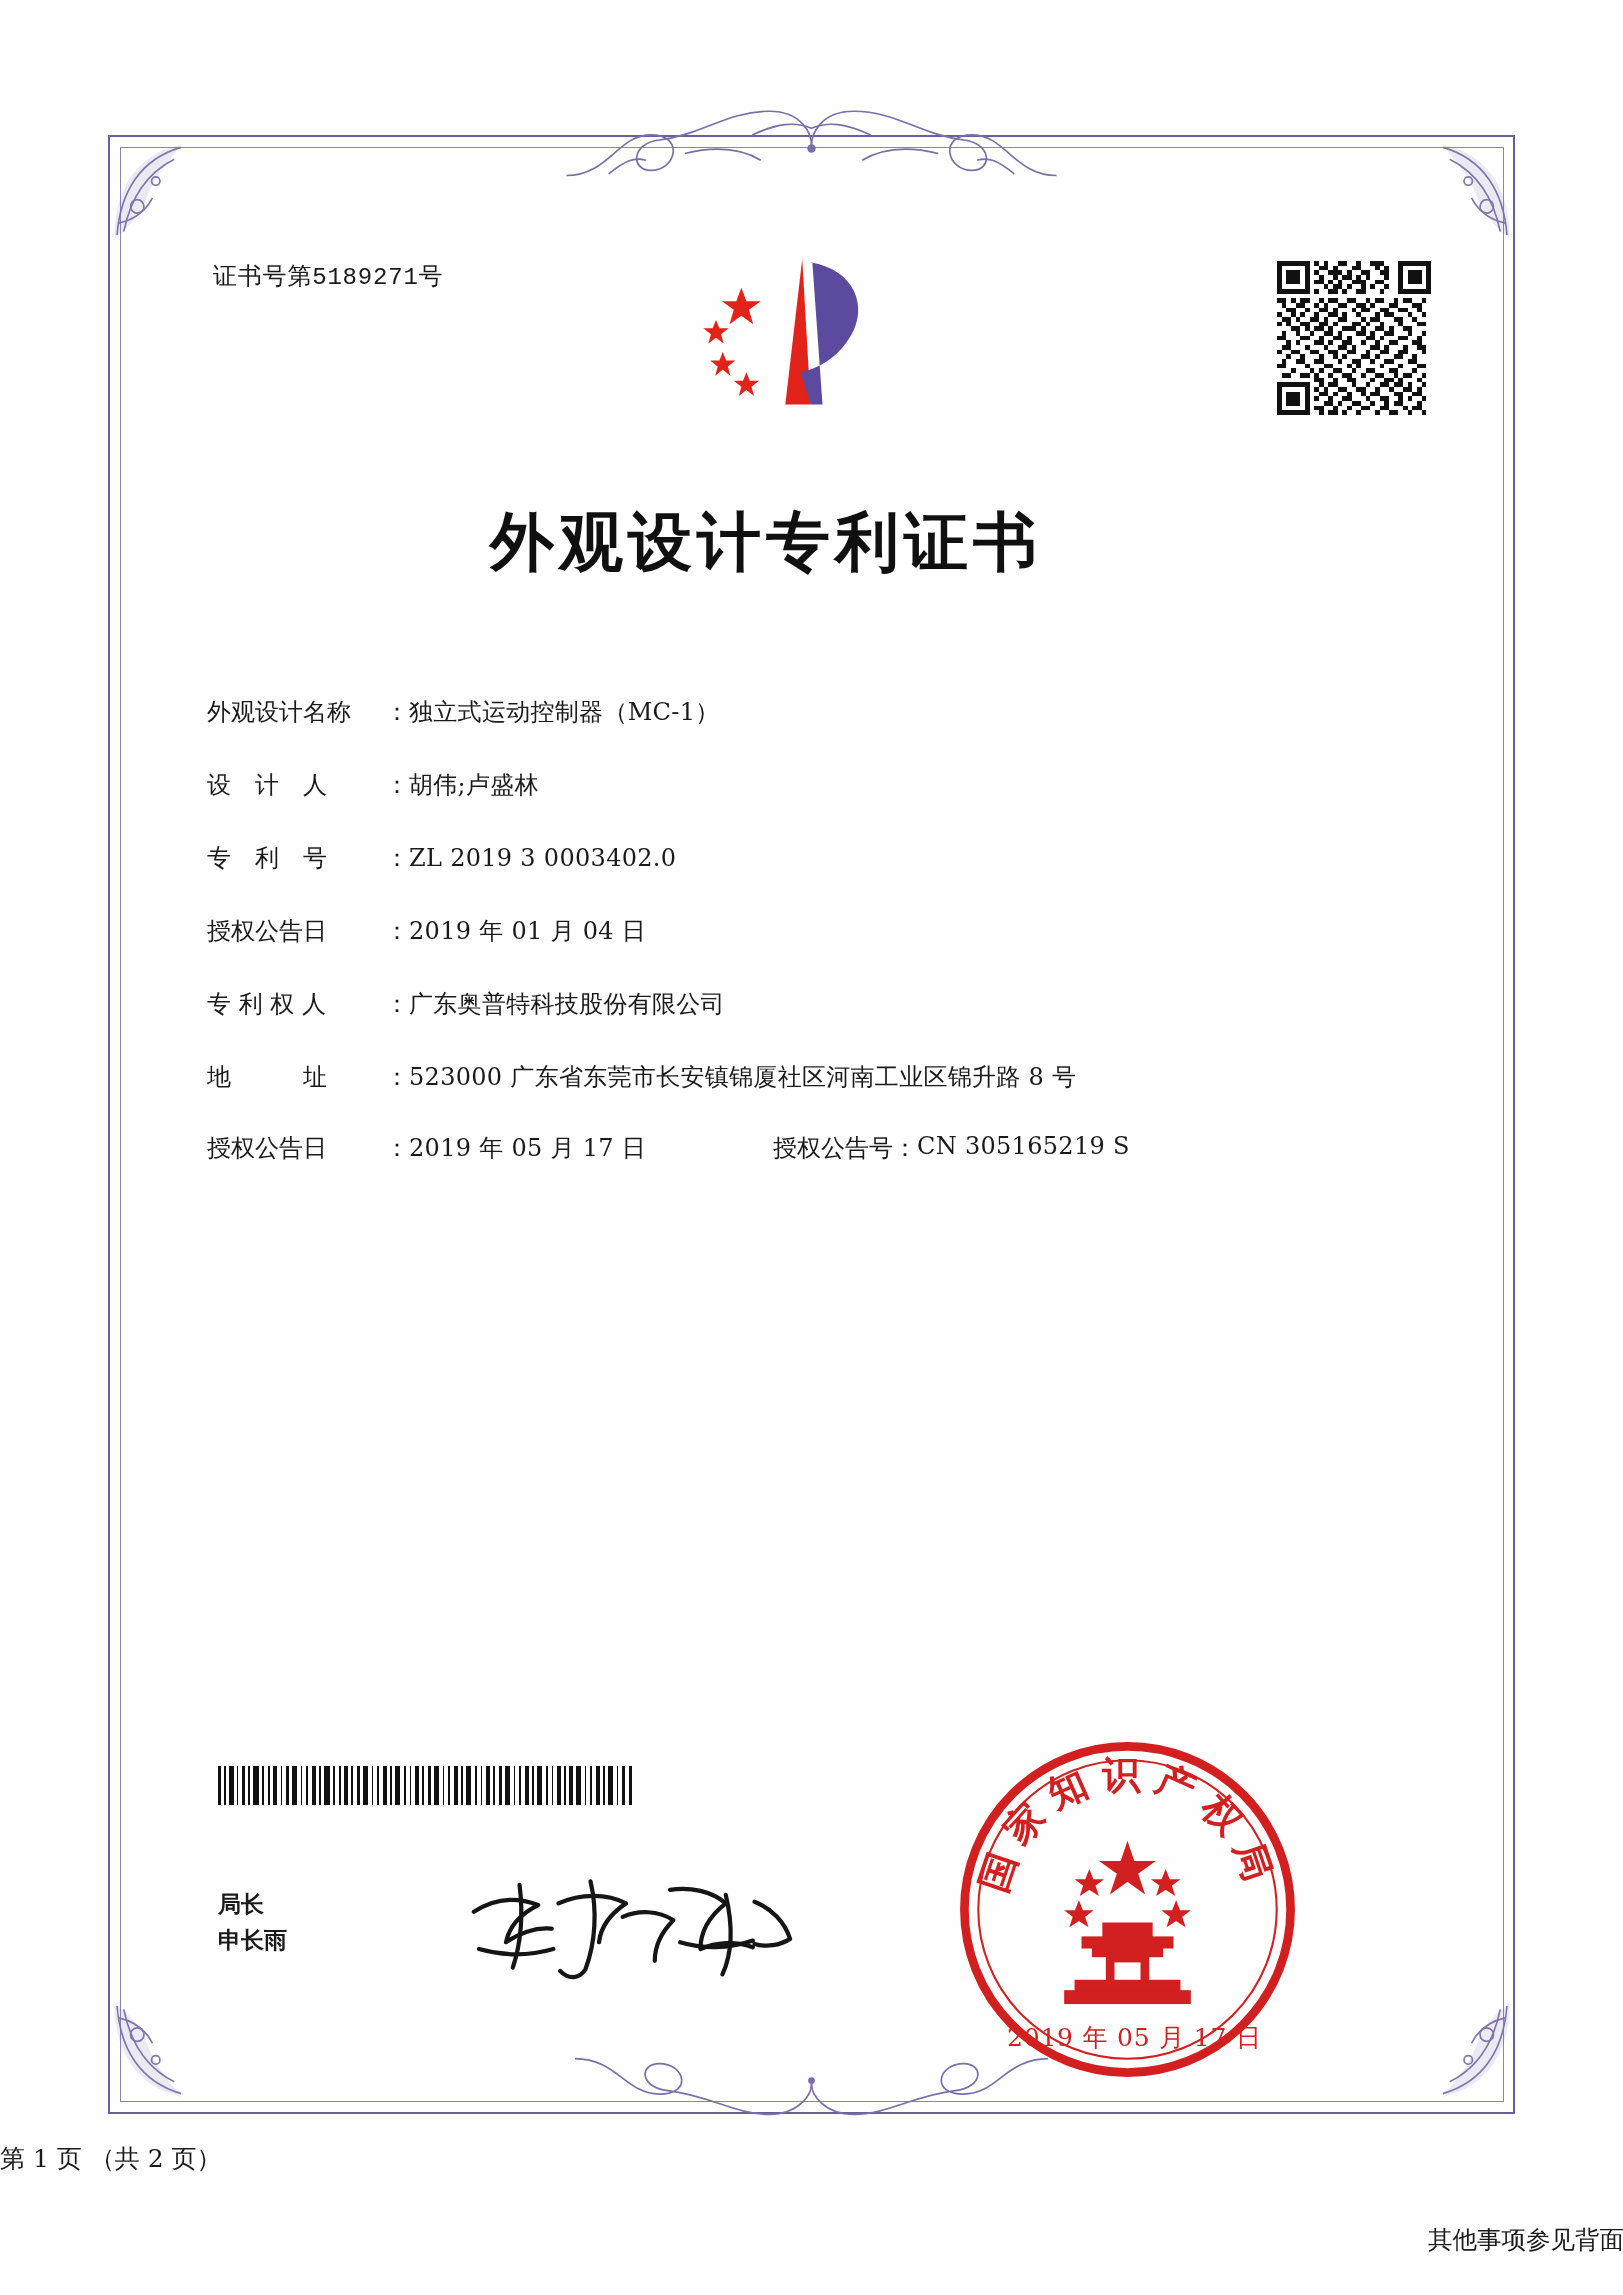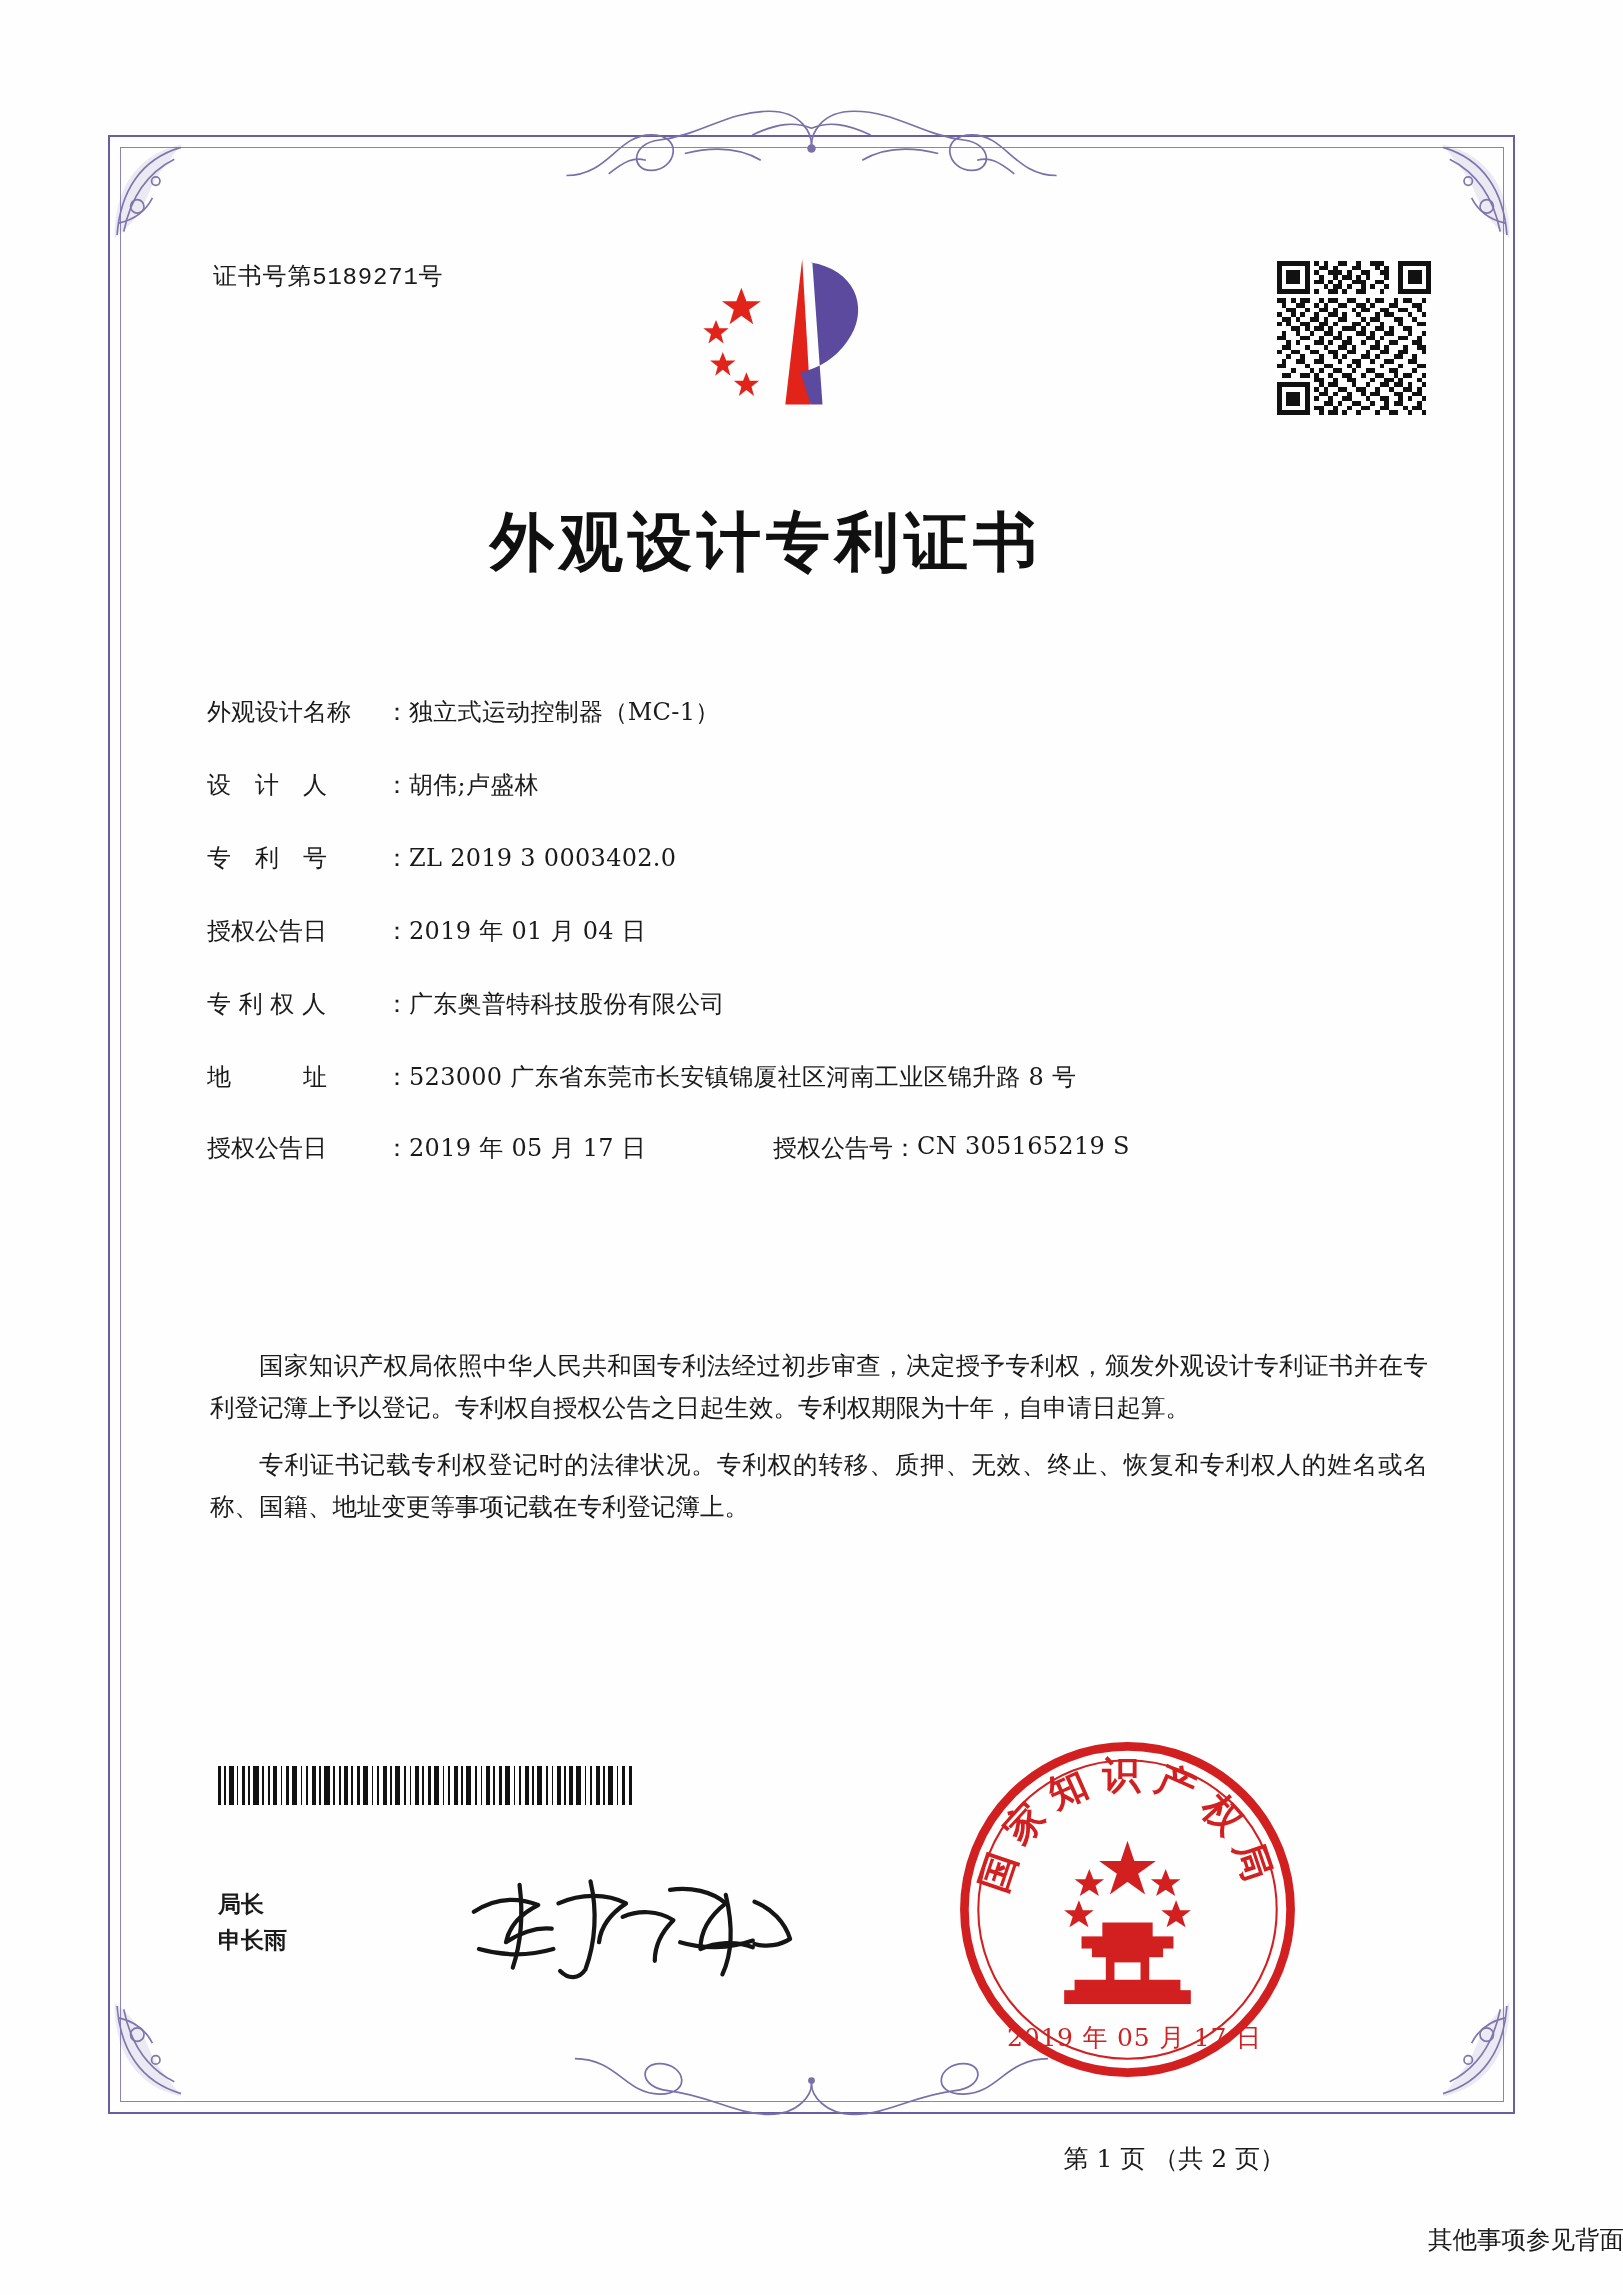--- a/index.html
+++ b/index.html
@@ -212,21 +212,21 @@
     letter-spacing: 0.8px;
     font-family: "DejaVu Serif", serif;
     white-space: nowrap;
   }
 
   
   .page-num {
     position: absolute;
     left: 0; top: 2142px;
     width: 1285px;
-    text-align: right;
+    text-align: left;
     font-size: 25px;
     font-family: "DejaVu Serif", serif;
   }
   .footnote {
     position: absolute;
     left: 0; top: 2223px;
     width: 1624px;
     text-align: right;
     font-size: 24.5px;
     font-family: "DejaVu Serif", serif;
@@ -644,24 +644,20 @@
       <span class="field-value" style="flex:0 0 288px;">2019 年 05 月 17 日</span>
       <span class="inline-second">
         <span class="field-label">授权公告号</span>
         <span class="field-colon">：</span>
         <span class="field-value">CN 305165219 S</span>
       </span>
     </div>
 
   </div>
 
-  <div class="paragraphs">
-    <p>国家知识产权局依照中华人民共和国专利法经过初步审查，决定授予专利权，颁发外观设计专利证书并在专利登记簿上予以登记。专利权自授权公告之日起生效。专利权期限为十年，自申请日起算。</p>
-    <p>专利证书记载专利权登记时的法律状况。专利权的转移、质押、无效、终止、恢复和专利权人的姓名或名称、国籍、地址变更等事项记载在专利登记簿上。</p>
-  </div>
 
   <div class="barcode">
     <svg viewBox="0 0 490 46" shape-rendering="crispEdges">
       <g fill="#111111">
         <rect x="0" y="0" width="4" height="46"></rect>
           <rect x="7" y="0" width="2" height="46"></rect>
         <rect x="13" y="0" width="6" height="46"></rect>
           <rect x="22" y="0" width="2" height="46"></rect>
         <rect x="28" y="0" width="4" height="46"></rect>
           <rect x="36" y="0" width="2" height="46"></rect>

